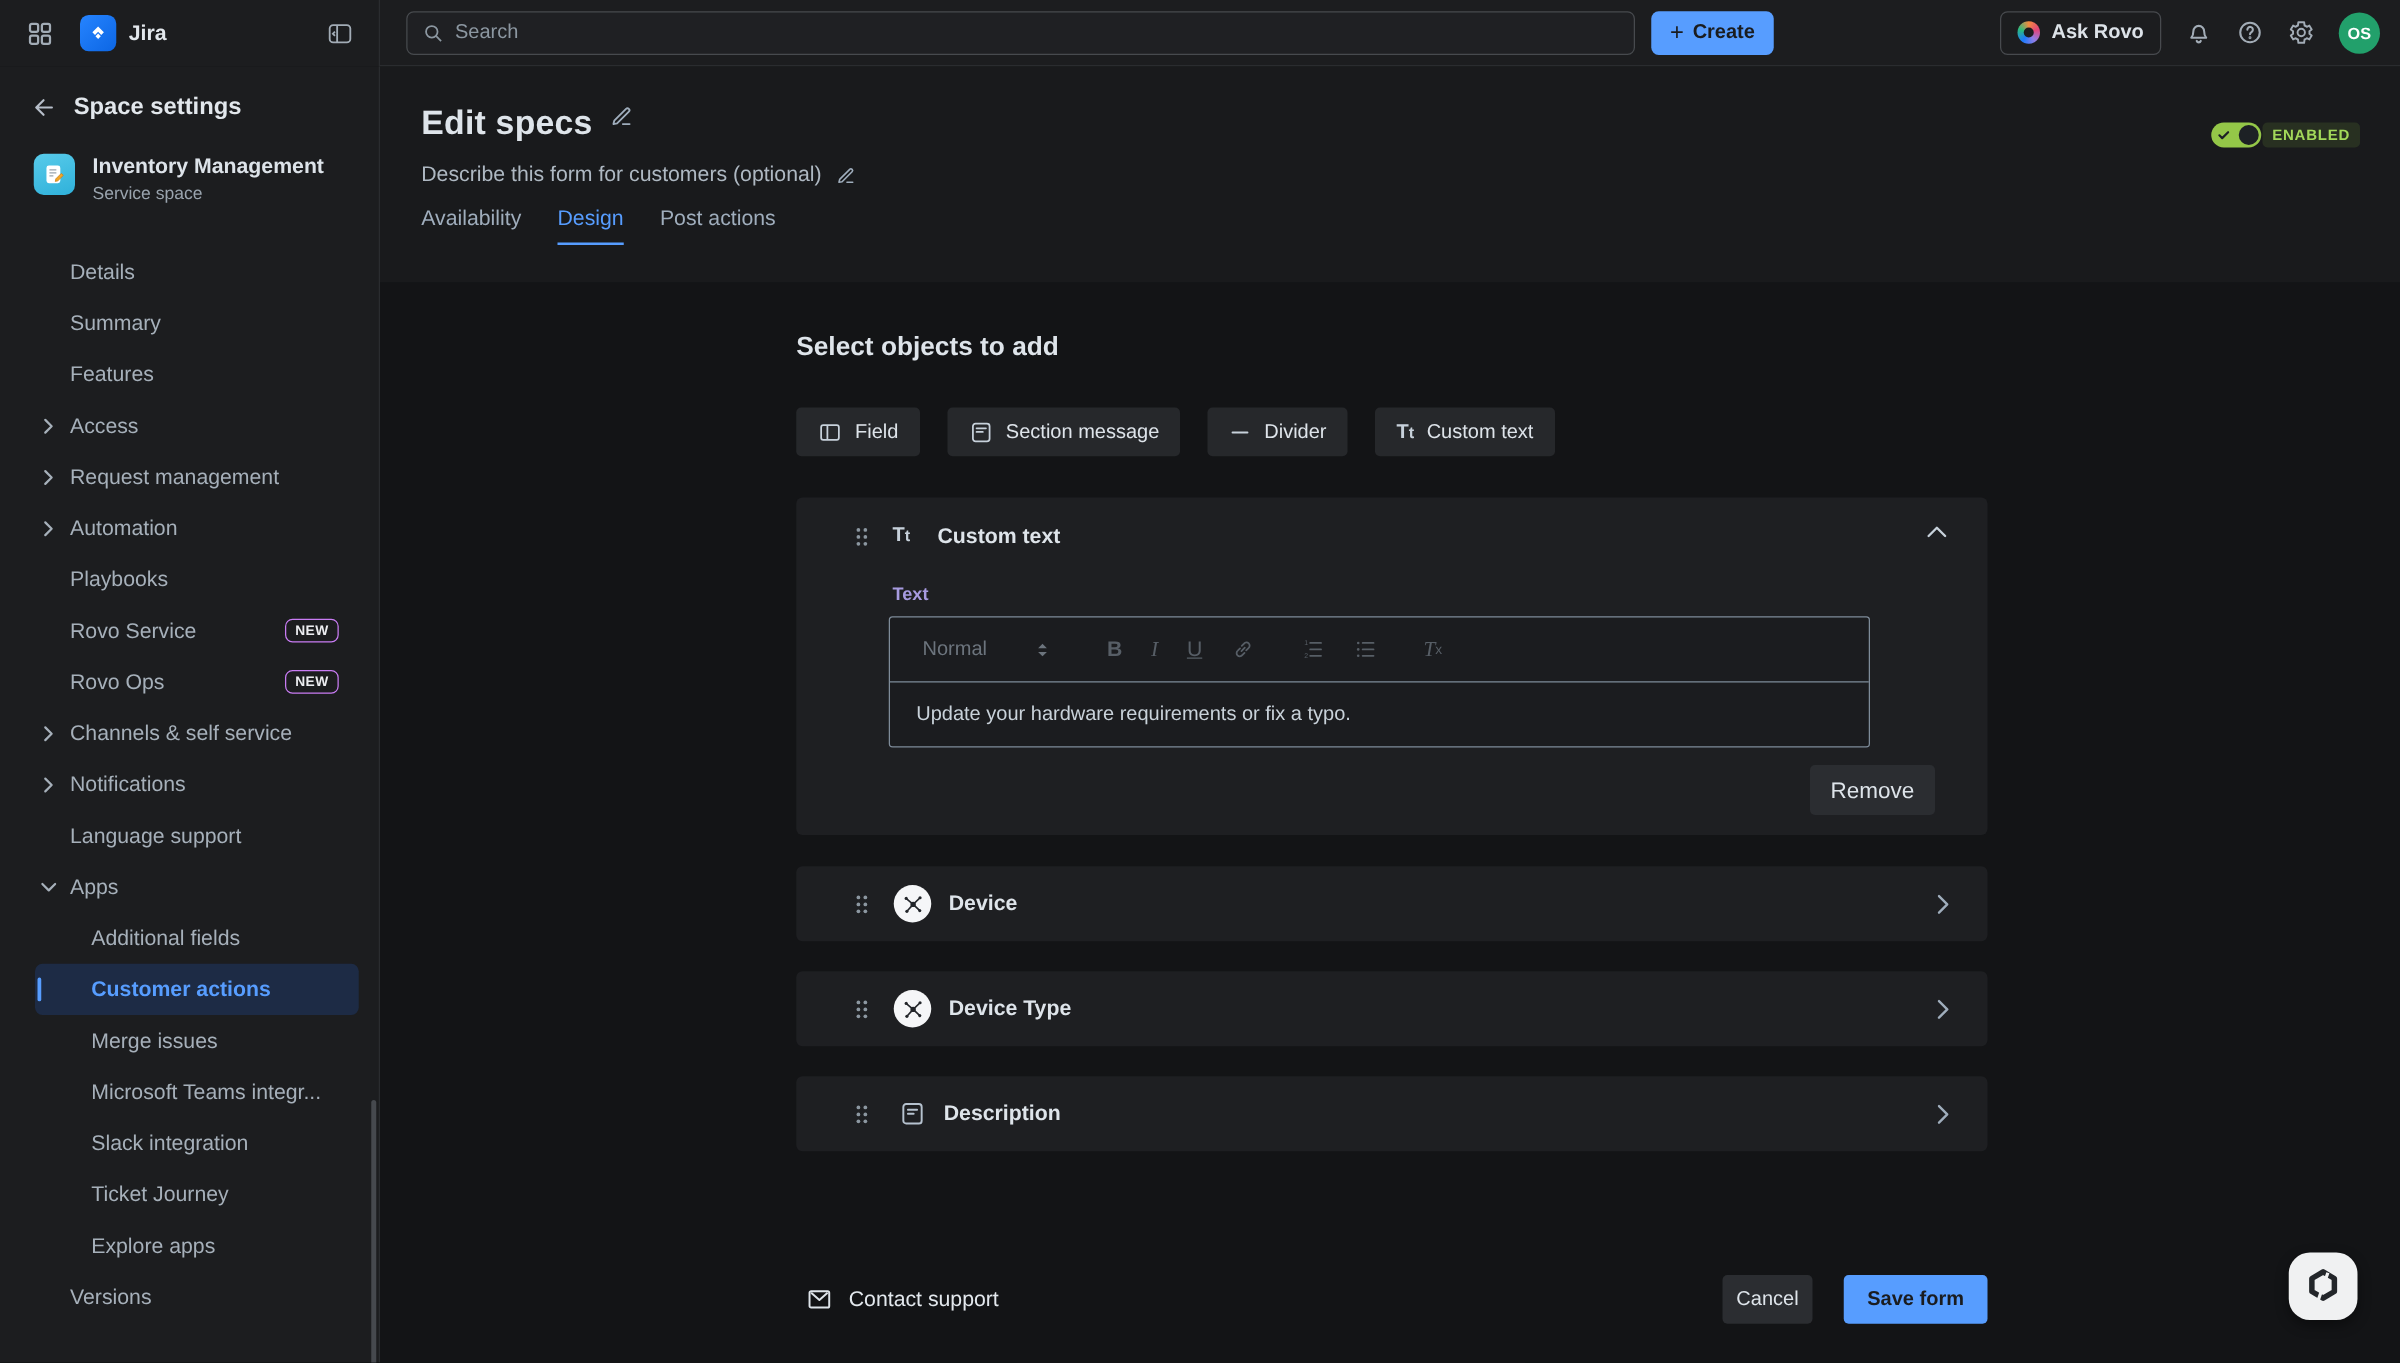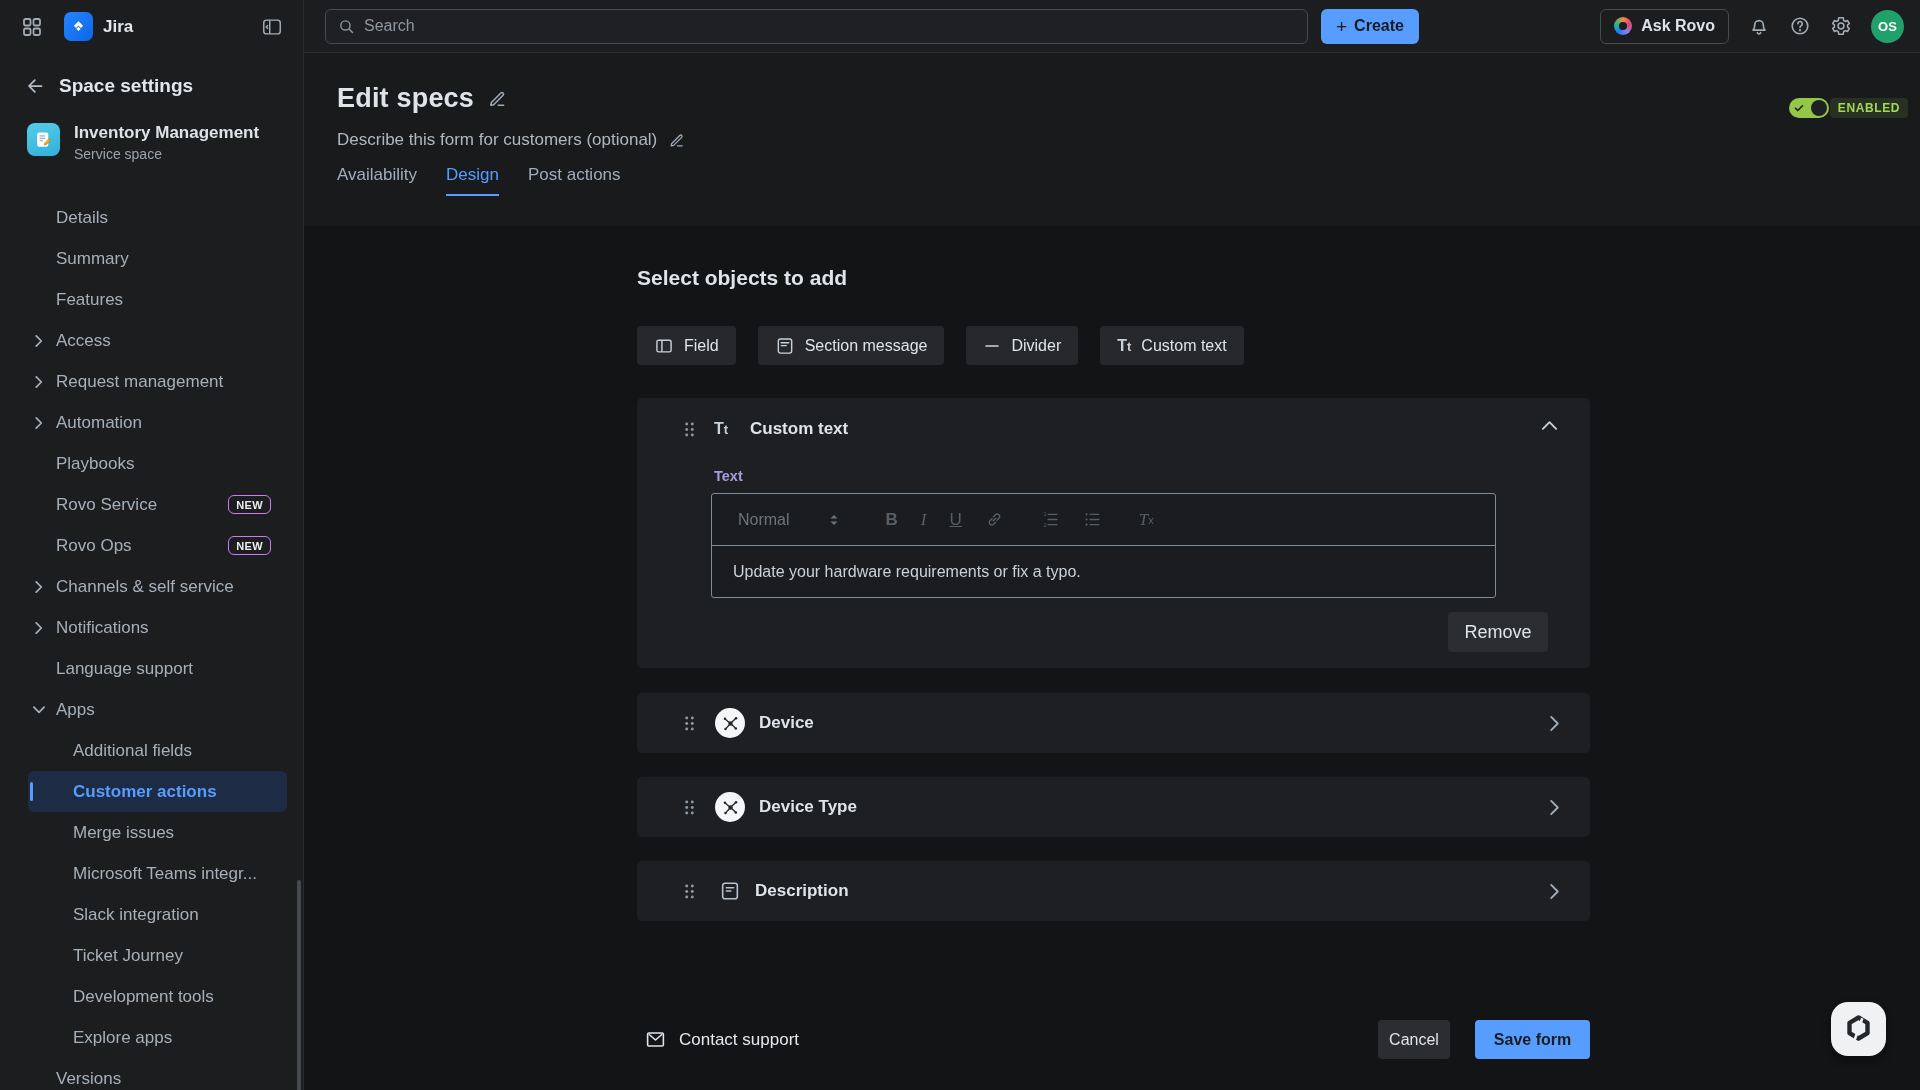--- a/index.html
+++ b/index.html
@@ -41,29 +41,29 @@
   .side-item.sub { padding-left:45px; }
   .side-item .chev { position:absolute; left:5px; top:50%; transform:translateY(-50%); display:flex; color:#A6B0BA; }
   .side-item .chev.down svg { transform:rotate(90deg); }
   .side-item.selected { background:#1D2B45; color:#579DFF; font-weight:600;text-align:right; }
   .side-item.selected::before { content:""; position:absolute; left:2px; top:11px; bottom:11px; width:3px; border-radius:2px; background:#579DFF; }
   .new-badge { margin-left:auto; border:1.5px solid #C97CF4; color:#ECEDF0; border-radius:6px; font-size:11px; font-weight:700; padding:2px 7px 1px; letter-spacing:.4px; line-height:1.3; }
   .side-scroll-thumb { position:absolute; right:2px; top:827px; width:4px; height:263px; border-radius:2px; background:#46494E; cursor:grab; }
 
   
   .main-header { position:absolute; left:304px; right:0; top:53px; height:173px; background:#191A1C; }
-  .page-title-row { display:flex; align-items:center; gap:13px; padding:30px 0 0 33px; }
+  .page-title-row { display:flex; align-items:flex-start; gap:13px; padding:30px 0 0 33px; }
   .page-title { font-size:27px; font-weight:600; color:#DEE4EA; letter-spacing:.2px; }
   .edit-icon { color:#9FADBC; display:flex; cursor:pointer; }
   .desc-row { display:flex; align-items:center; gap:11px; margin:16px 0 0 33px; }
   .desc-text { font-size:17px; color:#AEB8C2; }
   .tabs { display:flex; gap:29px; margin:15px 0 0 33px; }
   .tab { font-size:17px; font-weight:500; color:#9FADBC; padding-bottom:9px; border-bottom:2.5px solid transparent; cursor:pointer; }
   .tab.active { color:#579DFF; border-bottom-color:#579DFF; }
-  .status-cluster { position:absolute; right:12px; top:45px; display:flex; align-items:center; gap:1px; }
+  .status-cluster { position:absolute; right:32px; top:45px; display:flex; align-items:center; gap:1px; }
   .toggle { width:40px; height:20px; border-radius:10px; background:#94C748; position:relative; cursor:pointer; }
   .toggle .knob { position:absolute; right:2px; top:2px; width:16px; height:16px; border-radius:50%; background:#1D2125; }
   .toggle .tick { position:absolute; left:4px; top:3px; color:#1D2125; display:flex; }
   .status-lozenge { background:rgba(148,199,72,.13); color:#A3D95A; font-size:12px; font-weight:700; letter-spacing:.6px; padding:3px 8px; border-radius:4px; }
 
   
   .main-content { position:absolute; left:304px; right:0; top:226px; bottom:0; background:#131416; }
   .col { position:absolute; left:333px; width:953px; }
   .section-heading { top:40px; font-size:21px; font-weight:700; color:#DEE4EA; }
   .obj-row { top:100px; display:flex; gap:22px; }
@@ -286,23 +286,20 @@
           <span>Merge issues</span>
         </div>
         <div class="side-item sub">
           <span>Microsoft Teams integr...</span>
         </div>
         <div class="side-item sub">
           <span>Slack integration</span>
         </div>
         <div class="side-item sub">
           <span>Ticket Journey</span>
-        </div>
-        <div class="side-item sub">
-          <span>Development tools</span>
         </div>
         <div class="side-item sub">
           <span>Explore apps</span>
         </div>
         <div class="side-item">
           <span>Versions</span>
         </div>
       </div>
     <div class="side-scroll-thumb"></div>
   </nav>

